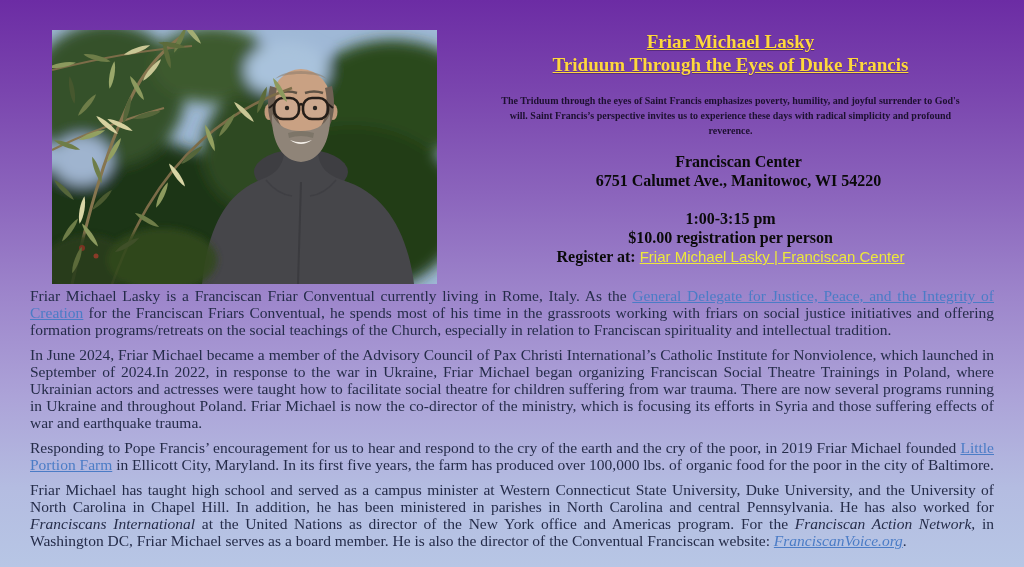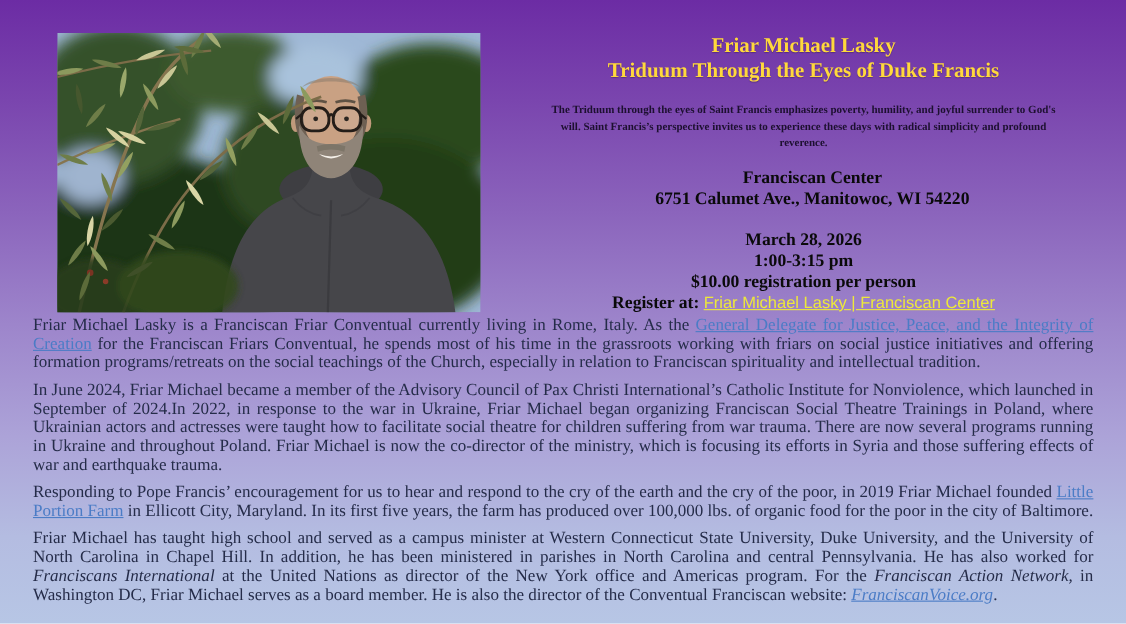--- a/index.html
+++ b/index.html
@@ -15,20 +15,21 @@
     overflow:hidden;
   }
   .photo svg { display:block; width:100%; height:100%; }
 
   .header {
     position:absolute; left:437px; top:30px; width:587px; text-align:center;
   }
   .title {
     color:var(--title-yellow,#FFD83C); font-weight:bold; font-size:19px; line-height:23px;
     text-shadow:0 1px 1px rgba(0,0,0,.25);
+    text-decoration:underline;
   }
   .subtitle {
     color:var(--subtitle-dark,#1D1030); font-weight:bold; font-size:10px; line-height:15px;
     max-width:478px; margin:17px auto 0;
   }
   .venue {
     margin-top:14px; color:var(--event-text,#0a0a0a); font-weight:bold;
     font-size:16px; line-height:19px;padding-left:16px;
   }
   .details {
@@ -162,21 +163,20 @@
     <div class="title">
       <div>Friar Michael Lasky</div>
       <div>Triduum Through the Eyes of Duke Francis</div>
     </div>
     <p class="subtitle">The Triduum through the eyes of Saint Francis emphasizes poverty, humility, and joyful surrender to God's will. Saint Francis’s perspective invites us to experience these days with radical simplicity and profound reverence.</p>
     <div class="venue">
       <div>Franciscan Center</div>
       <div>6751 Calumet Ave., Manitowoc, WI 54220</div>
     </div>
     <div class="details">
-      <div>March 28, 2026</div>
       <div>1:00-3:15 pm</div>
       <div>$10.00 registration per person</div>
       <div>
         <span>Register at: </span><a class="register-link" href="#">Friar Michael Lasky | Franciscan Center</a>
       </div>
     </div>
   </div>
 
   <div class="bio" id="body-paragraphs">
       <p><span>Friar Michael Lasky is a Franciscan Friar Conventual currently living in Rome, Italy. As the </span><a href="#">General Delegate for Justice, Peace, and the Integrity of Creation</a><span> for the Franciscan Friars Conventual, he spends most of his time in the grassroots working with friars on social justice initiatives and offering formation programs/retreats on the social teachings of the Church, especially in relation to Franciscan spirituality and intellectual tradition.</span></p>

